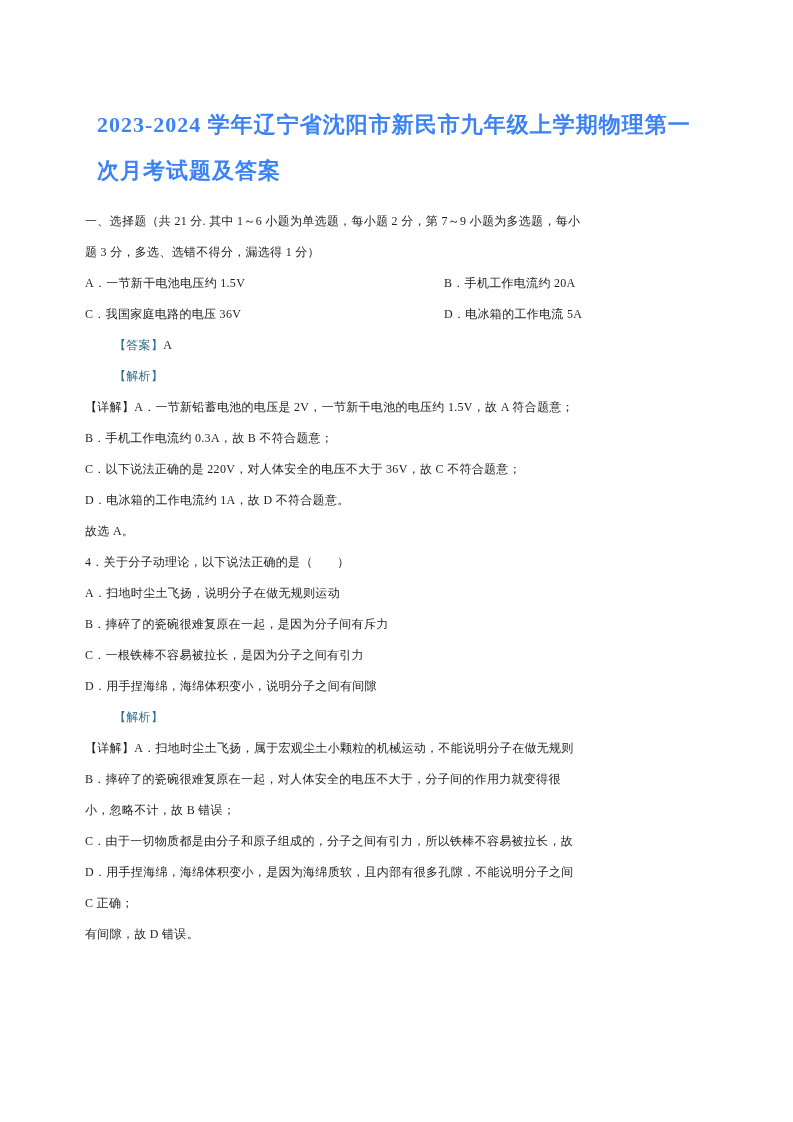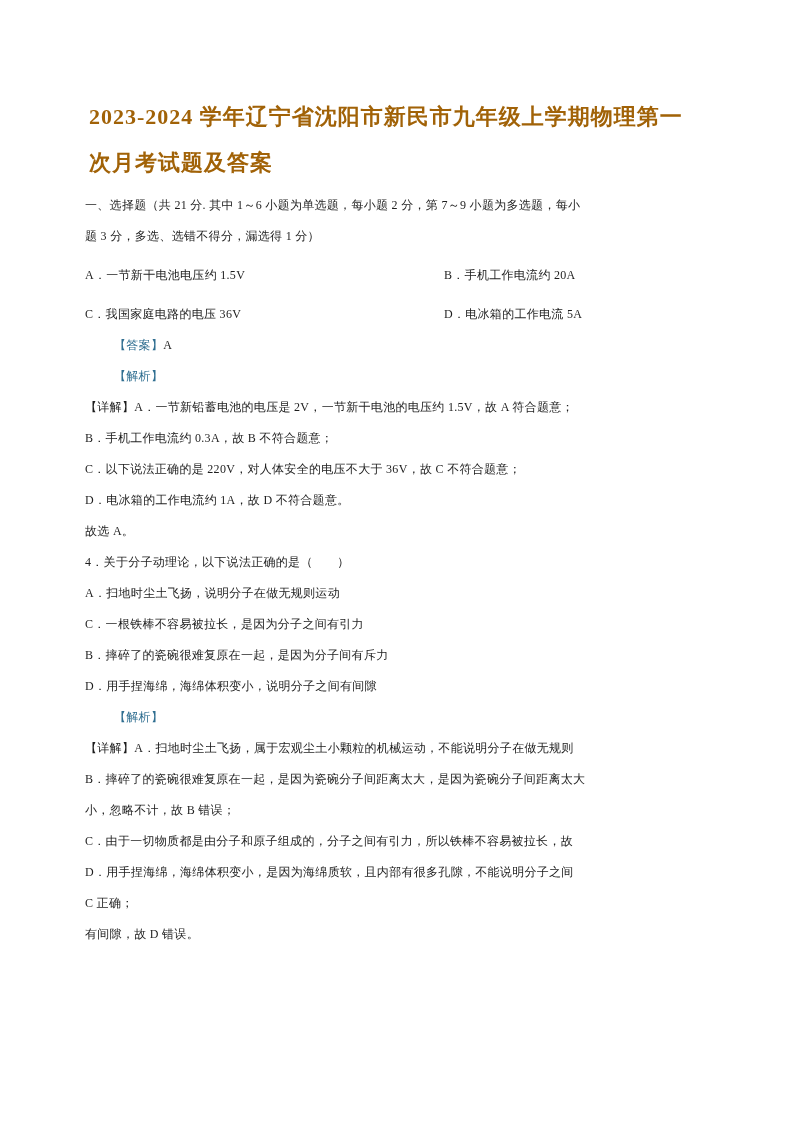--- a/index.html
+++ b/index.html
@@ -13,35 +13,35 @@
     overflow: hidden;
     font-family: "Liberation Serif", "DejaVu Serif", serif;
     color: var(--ink);
   }
   .content {
     position: absolute;
     top: 0; left: 0; right: 0; bottom: 0;
     padding: 90px 78px 0 85px;
   }
   .doc-title {
-    margin: 4px;
+    margin: 12px;
     font-size: 22px;
     font-weight: bold;
     line-height: 46px;
     letter-spacing: 1px;
-    color: #a16207;
+    color: #3b82f6;
   }
   .doc-title .tline { display: block; white-space: nowrap; }
   .ln {
     font-size: 12px;
     line-height: 31px;
     white-space: nowrap;
     letter-spacing: 0.3px;
   }
-  .optrow { display: flex; margin-top: 8px; }
+  .optrow { display: flex; }
   .optrow .opt-left { width: 359px; flex: 0 0 359px; }
   .optrow .opt-right { flex: 1 1 auto; }
   .blue { color: var(--accent); margin-left: 29px; }
 </style>
 </head>
 <body>
 
 <div class="page">
   <div class="content">
 
@@ -71,30 +71,30 @@
     </div>
 
     <div class="ln">【详解】A．一节新铅蓄电池的电压是 2V，一节新干电池的电压约 1.5V，故 A 符合题意；</div>
     <div class="ln">B．手机工作电流约 0.3A，故 B 不符合题意；</div>
     <div class="ln">C．以下说法正确的是 220V，对人体安全的电压不大于 36V，故 C 不符合题意；</div>
     <div class="ln">D．电冰箱的工作电流约 1A，故 D 不符合题意。</div>
     <div class="ln">故选 A。</div>
 
     <div class="ln">4．关于分子动理论，以下说法正确的是（　　）</div>
     <div class="ln">A．扫地时尘土飞扬，说明分子在做无规则运动</div>
+    <div class="ln">B．摔碎了的瓷碗很难复原在一起，是因为分子间有斥力</div>
     <div class="ln">C．一根铁棒不容易被拉长，是因为分子之间有引力</div>
-    <div class="ln">B．摔碎了的瓷碗很难复原在一起，是因为分子间有斥力</div>
     <div class="ln">D．用手捏海绵，海绵体积变小，说明分子之间有间隙</div>
 
     <div class="ln">
       <span class="blue">【解析】</span>
     </div>
 
     <div class="ln">【详解】A．扫地时尘土飞扬，属于宏观尘土小颗粒的机械运动，不能说明分子在做无规则</div>
-    <div class="ln">B．摔碎了的瓷碗很难复原在一起，是因为瓷碗分子间距离太大，是因为瓷碗分子间距离太大</div>
+    <div class="ln">B．摔碎了的瓷碗很难复原在一起，对人体安全的电压不大于，分子间的作用力就变得很</div>
     <div class="ln">小，忽略不计，故 B 错误；</div>
     <div class="ln">C．由于一切物质都是由分子和原子组成的，分子之间有引力，所以铁棒不容易被拉长，故</div>
     <div class="ln">D．用手捏海绵，海绵体积变小，是因为海绵质软，且内部有很多孔隙，不能说明分子之间</div>
     <div class="ln">C 正确；</div>
     <div class="ln">有间隙，故 D 错误。</div>
 
   </div>
 </div>
 
 </body></html>

